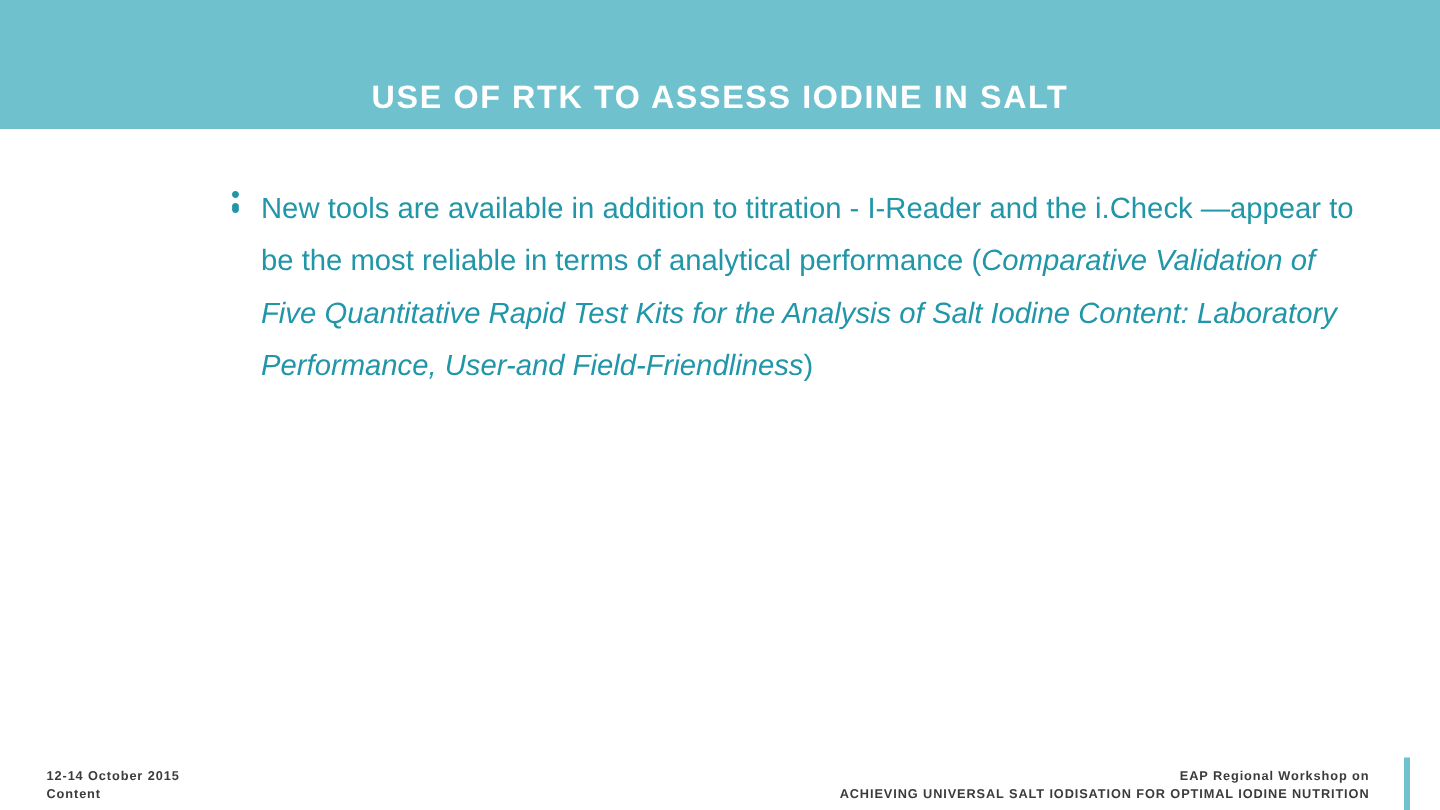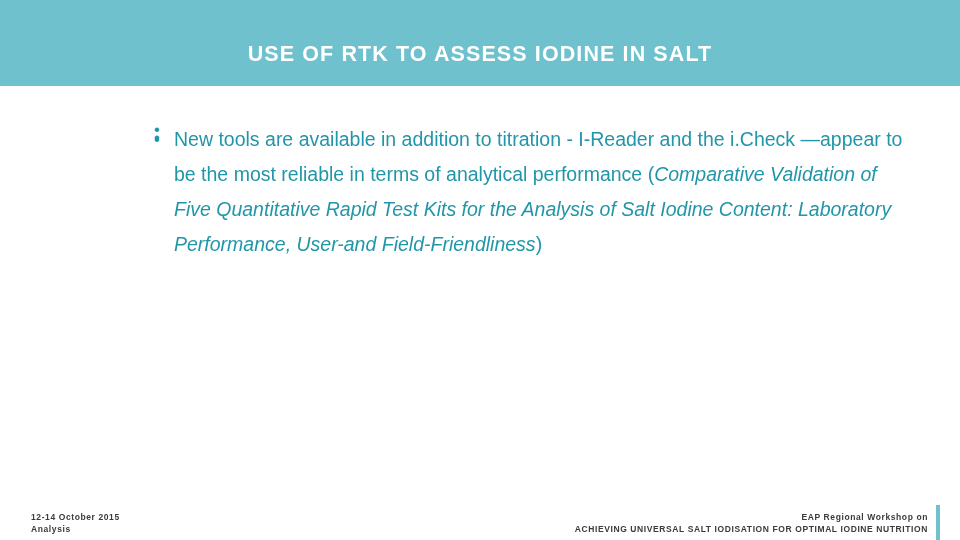--- a/index.html
+++ b/index.html
@@ -30,21 +30,21 @@
   }
   .title-text {
     position: absolute;
     left: 0;
     top: 0;
     width: 960px;
     height: 86px;
     display: flex;
     align-items: flex-end;
     justify-content: center;
-    padding-bottom: 19px;
+    padding-bottom: 8px;
     box-sizing: border-box;
     color: #ffffff;
     font-weight: bold;
     font-size: 21.5px;
     letter-spacing: 1.1px;
     text-align: center;
   }
   
   .body-area {
     position: absolute;
@@ -78,21 +78,21 @@
     left: 31px;
     top: 511px;
     color: #3b3b3b;
     font-size: 8.5px;
     font-weight: bold;
     letter-spacing: 0.6px;
     line-height: 12px;
   }
   .footer-right {
     position: absolute;
-    right: 32px;
+    right: 47px;
     top: 511px;
     text-align: right;
     color: #3b3b3b;
     font-size: 8.5px;
     font-weight: bold;
     letter-spacing: 0.6px;
     line-height: 12px;
   }
   .footer-bar {
     position: absolute;
@@ -123,21 +123,21 @@
 
     <div class="bullet bullet-3">
       <span class="dot">•</span>
       <span>New tools are available in addition to titration -  I-Reader and the i.Check —appear to be the most reliable in terms of analytical performance (</span><span class="italic">Comparative Validation of Five Quantitative Rapid Test Kits for the Analysis of Salt Iodine Content: Laboratory Performance, User-and Field-Friendliness</span><span>)</span>
     </div>
 
   </div>
 
   <div class="footer-left">
     <div>12-14 October 2015</div>
-    <div>Analysis</div>
+    <div>Content</div>
   </div>
 
   <div class="footer-right">
     <div>EAP Regional Workshop on</div>
     <div>ACHIEVING UNIVERSAL SALT IODISATION FOR OPTIMAL IODINE NUTRITION</div>
   </div>
 
   <div class="footer-bar"></div>
 
 </div>

